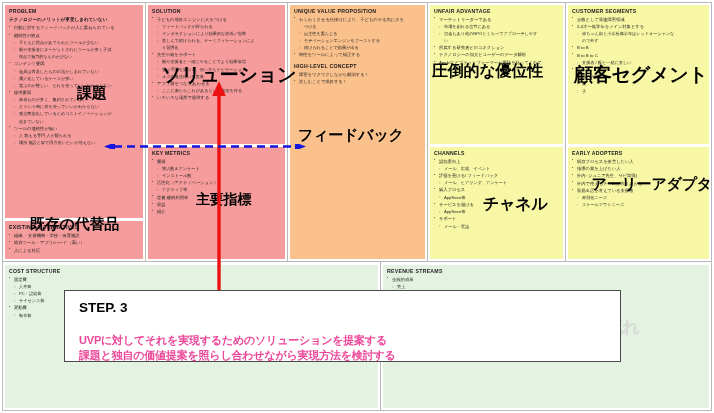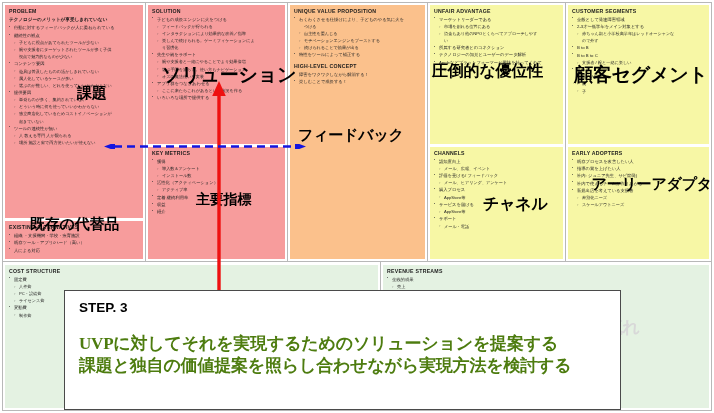--- a/index.html
+++ b/index.html
@@ -147,38 +147,38 @@
     position: absolute;
     left: 206px; top: 80px;
     width: 26px; height: 235px;
     pointer-events: none;
   }
 
   
   .callout {
     position: absolute;
     left: 64px; top: 290px;
-    width: 557px; height: 120px;
+    width: 557px; height: 72px;
     background: #ffffff;
     border: 1.4px solid #4a4a4a;
     padding: 9px 14px 6px 14px;
   }
   .callout-step {
     font-size: 13.5px;
     font-weight: bold;
     color: #000;
     margin-bottom: 18px;
     font-family: "Liberation Sans", sans-serif;
   }
   .callout-line {
-    font-size: 17px;
+    font-size: 11px;
     font-weight: bold;
-    color: #4d7c0f;
+    color: #ec4899;
     line-height: 1.32;
-    font-family: Liberation Serif, serif;
+    font-family: Liberation Sans, sans-serif;
     letter-spacing: -0.2px;
   }
 </style>
 </head>
 <body>
 
 <div id="canvas">
 
   <div class="board">
 

